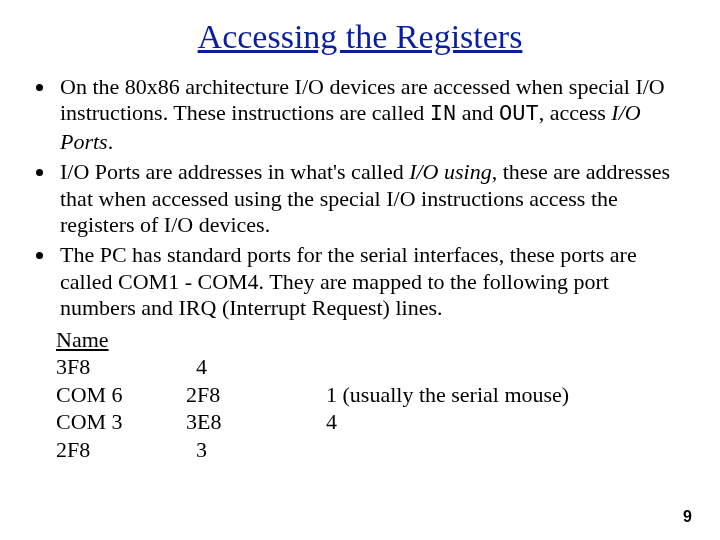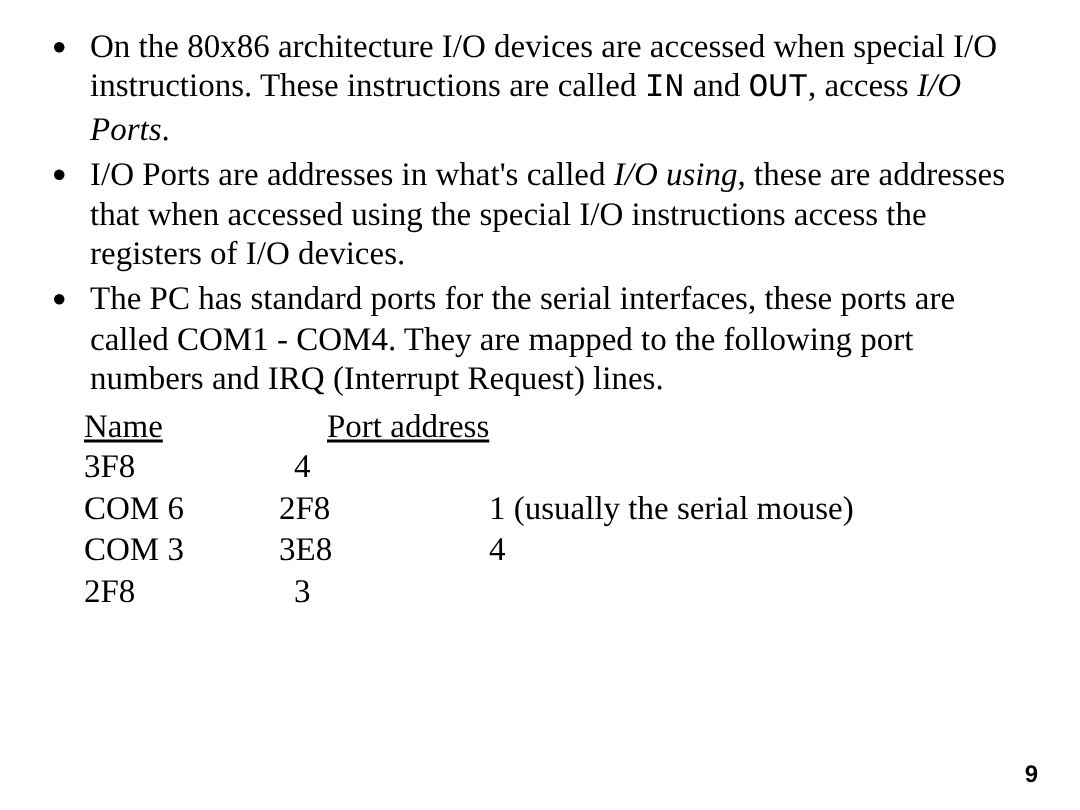--- a/index.html
+++ b/index.html
@@ -39,55 +39,55 @@
   }
   .mono { font-family: "Courier New", Courier, monospace; }
   .ital { font-style: italic; }
   .tablewrap {
     margin-top: 4px;
     font-size: 22px;
     line-height: 1.25;
     padding-left: 26px;
   }
   .row { display: flex; }
-  .hdr { text-decoration: underline; gap: 32px; }
+  .hdr { text-decoration: underline; }
   .c1 { width: 130px; }
   .c2 { width: 140px; }
   .c3 { flex: 1; }
   .pagenum {
     position: absolute;
     right: 28px;
     bottom: 14px;
     font-family: Arial, Helvetica, sans-serif;
     font-weight: bold;
     font-size: 16px;
   }
 </style>
 </head>
 <body>
 
 <div class="slide">
 
+  <h1 class="title">Accessing the Registers</h1>
 
   <ul class="bullets">
     <li>
       <span>On the 80x86 architecture I/O devices are accessed when special I/O instructions. These instructions are called </span><span class="mono">IN</span><span> and </span><span class="mono">OUT</span><span>, access </span><span class="ital">I/O Ports</span><span>.</span>
     </li>
     <li>
       <span>I/O Ports are addresses in what's called </span><span class="ital">I/O using</span><span>, these are addresses that when accessed using the special I/O instructions access the registers of I/O devices.</span>
     </li>
     <li>
       <span>The PC has standard ports for the serial interfaces, these ports are called COM1 - COM4. They are mapped to the following port numbers and IRQ (Interrupt Request) lines.</span>
     </li>
   </ul>
 
   <div class="tablewrap">
     <div class="row hdr">
       <div class="c1">Name</div>
-      <div class="c2">Port address</div>
     </div>
     <div class="row">
       <div class="c2">3F8</div>
       <div class="c3">4</div>
     </div>
     <div class="row">
       <div class="c1">COM 6</div>
       <div class="c2">2F8</div>
       <div class="c3">1  (usually the serial mouse)</div>
     </div>

